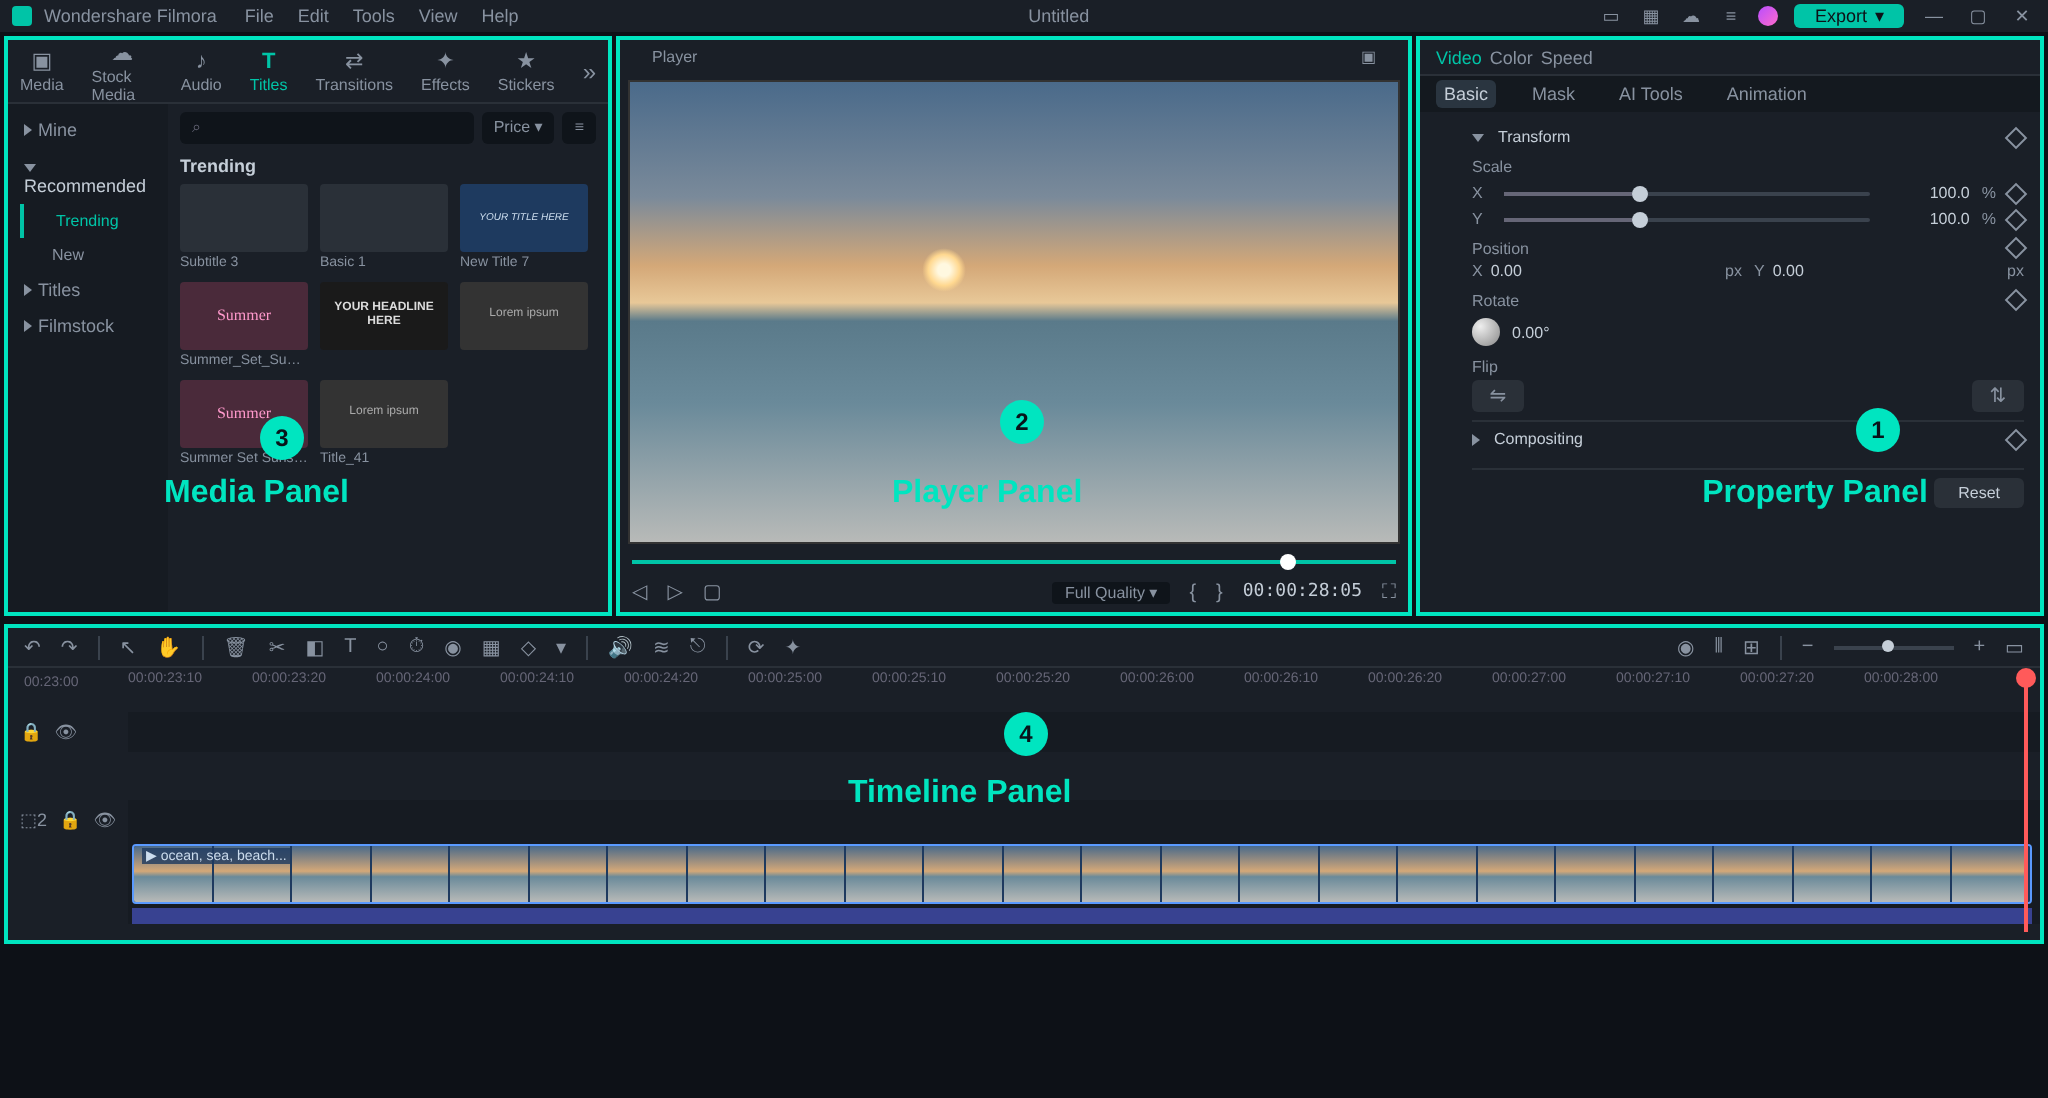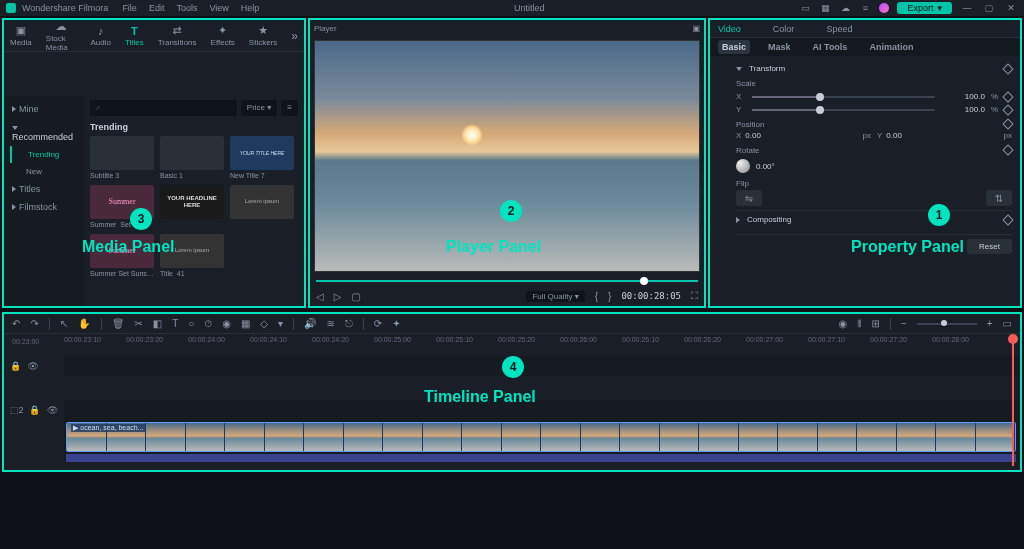--- a/index.html
+++ b/index.html
@@ -21,21 +21,21 @@
 .media-panel { width:304px; background:#1a1f27; display:flex; flex-direction:column; }
 .player-panel { width:398px; background:#1a1f27; display:flex; flex-direction:column; }
 .property-panel { flex:1; background:#1a1f27; display:flex; flex-direction:column; }
 
 .media-tabs { height:32px; display:flex; align-items:center; padding:0 6px; gap:14px; border-bottom:1px solid #2a3038; }
 .media-tab { display:flex; flex-direction:column; align-items:center; gap:1px; font-size:8px; color:#8892a0; cursor:pointer; }
 .media-tab.active { color:#00c4a7; }
 .media-tab .mi { font-size:11px; }
 .more-arrow { margin-left:auto; color:#8892a0; font-size:12px; }
 
-.media-body { display:flex; flex:1; overflow:hidden;margin-top:44px; }
+.media-body { display:flex; flex:1; overflow:hidden; }
 .media-side { width:80px; background:#161b22; font-size:9px; padding-top:4px; }
 .ms-item { padding:4px 8px; color:#8892a0; cursor:pointer; }
 .ms-item.rec { color:#c5ced8; }
 .ms-sub { padding:4px 8px 4px 16px; color:#00c4a7; font-size:8px; border-left:2px solid #00c4a7; margin-left:6px; }
 .ms-sub.dim { color:#8892a0; border:none; }
 .tri { display:inline-block; width:0; height:0; border-top:3px solid transparent; border-bottom:3px solid transparent; border-left:4px solid #8892a0; margin-right:3px; }
 .trd { display:inline-block; width:0; height:0; border-left:3px solid transparent; border-right:3px solid transparent; border-top:4px solid #8892a0; margin-right:3px; }
 
 .media-grid { flex:1; padding:4px 6px; overflow:hidden; }
 .search-row { display:flex; gap:4px; margin-bottom:6px; }
@@ -44,40 +44,40 @@
 .grid-title { font-size:9px; font-weight:600; margin-bottom:4px; color:#c5ced8; }
 .thumbs { display:flex; flex-wrap:wrap; gap:6px; }
 .thumb { width:64px; }
 .thumb .tb { width:64px; height:34px; background:#2a3038; border-radius:2px; display:flex; align-items:center; justify-content:center; font-size:6px; color:#9aa; text-align:center; line-height:1.2; padding:2px; }
 .thumb .tb.blue { background:#1e3a5f; color:#cde; font-style:italic; font-size:5px; }
 .thumb .tb.pink { background:#4a2a3a; color:#f9c; font-family:Liberation Serif, serif; font-size:8px; }
 .thumb .tb.dark { background:#1a1a1a; color:#ddd; font-size:6px; font-weight:700; }
 .thumb .tb.grey { background:#333; color:#aaa; font-size:6px; }
 .thumb .tlabel { font-size:7px; color:#8892a0; margin-top:2px; white-space:nowrap; overflow:hidden; text-overflow:ellipsis; }
 
-.player-head { height:16px; display:flex; align-items:center; padding:0 4px; font-size:8px; color:#8892a0; }
+.player-head { height:16px; display:flex; align-items:center; padding:0 16px; font-size:8px; color:#8892a0; }
 .player-head .snap { margin-left:auto; }
 .player-view { flex:1; margin:4px; border:1px solid #333; position:relative; overflow:hidden; }
 .sky { position:absolute; inset:0; background:linear-gradient(to bottom,#4a6a8a 0%,#7a8a9a 25%,#d4a878 40%,#e8c898 48%,#5a7a8a 52%,#6a8a9a 70%,#b8bab8 100%); }
 .sun { position:absolute; left:38%; top:36%; width:22px; height:22px; background:radial-gradient(circle,#fff8e0 20%,#ffd890 50%,transparent 70%); border-radius:50%; }
 .player-ctrl { height:30px; padding:0 6px; }
 .seek { height:10px; display:flex; align-items:center; position:relative; }
 .seek-line { flex:1; height:2px; background:#00c4a7; position:relative; }
 .seek-dot { position:absolute; right:50px; top:-3px; width:8px; height:8px; background:#fff; border-radius:50%; }
 .pc-row { display:flex; align-items:center; gap:10px; font-size:10px; color:#8892a0; height:20px; }
 .pc-row .pbtn { cursor:pointer; }
 .pc-spacer { flex:1; }
 .quality { font-size:8px; background:#0f141a; padding:1px 6px; border-radius:2px; }
 .tcode { font-size:9px; color:#c5ced8; font-family:monospace; }
 
-.prop-tabs { height:18px; display:flex; gap:32px; padding:0 8px; align-items:center; font-size:9px; border-bottom:1px solid #2a3038; }
+.prop-tabs { height:18px; display:flex; gap:4px; padding:0 8px; align-items:center; font-size:9px; border-bottom:1px solid #2a3038; }
 .prop-tab { color:#8892a0; cursor:pointer; }
 .prop-tab.active { color:#00c4a7; }
 .prop-subtabs { height:18px; display:flex; gap:14px; padding:0 8px; align-items:center; font-size:9px; background:#14191f; }
-.pst { color:#8892a0; cursor:pointer; padding:2px 4px;font-weight:bold; }
+.pst { color:#8892a0; cursor:pointer; padding:2px 4px; }
 .pst.active { color:#c5ced8; background:#2a3540; border-radius:3px; }
 .prop-body { flex:1; padding:4px 8px; font-size:8px; overflow:hidden;margin-left:18px; }
 .prop-sec { padding:4px 0; border-bottom:1px solid #2a3038; }
 .sec-head { display:flex; align-items:center; gap:4px; color:#c5ced8; margin-bottom:6px; }
 .diamond { width:8px; height:8px; transform:rotate(45deg); border:1px solid #8892a0; margin-left:auto; }
 .prow { display:flex; align-items:center; gap:6px; margin:4px 0; }
 .prow .pl { width:10px; color:#8892a0; }
 .slider-track { flex:1; height:2px; background:#3a424d; position:relative; border-radius:1px; }
 .slider-fill { position:absolute; height:2px; background:#667; left:0; }
 .slider-knob { position:absolute; width:8px; height:8px; background:#c5ced8; border-radius:50%; top:-3px; }

